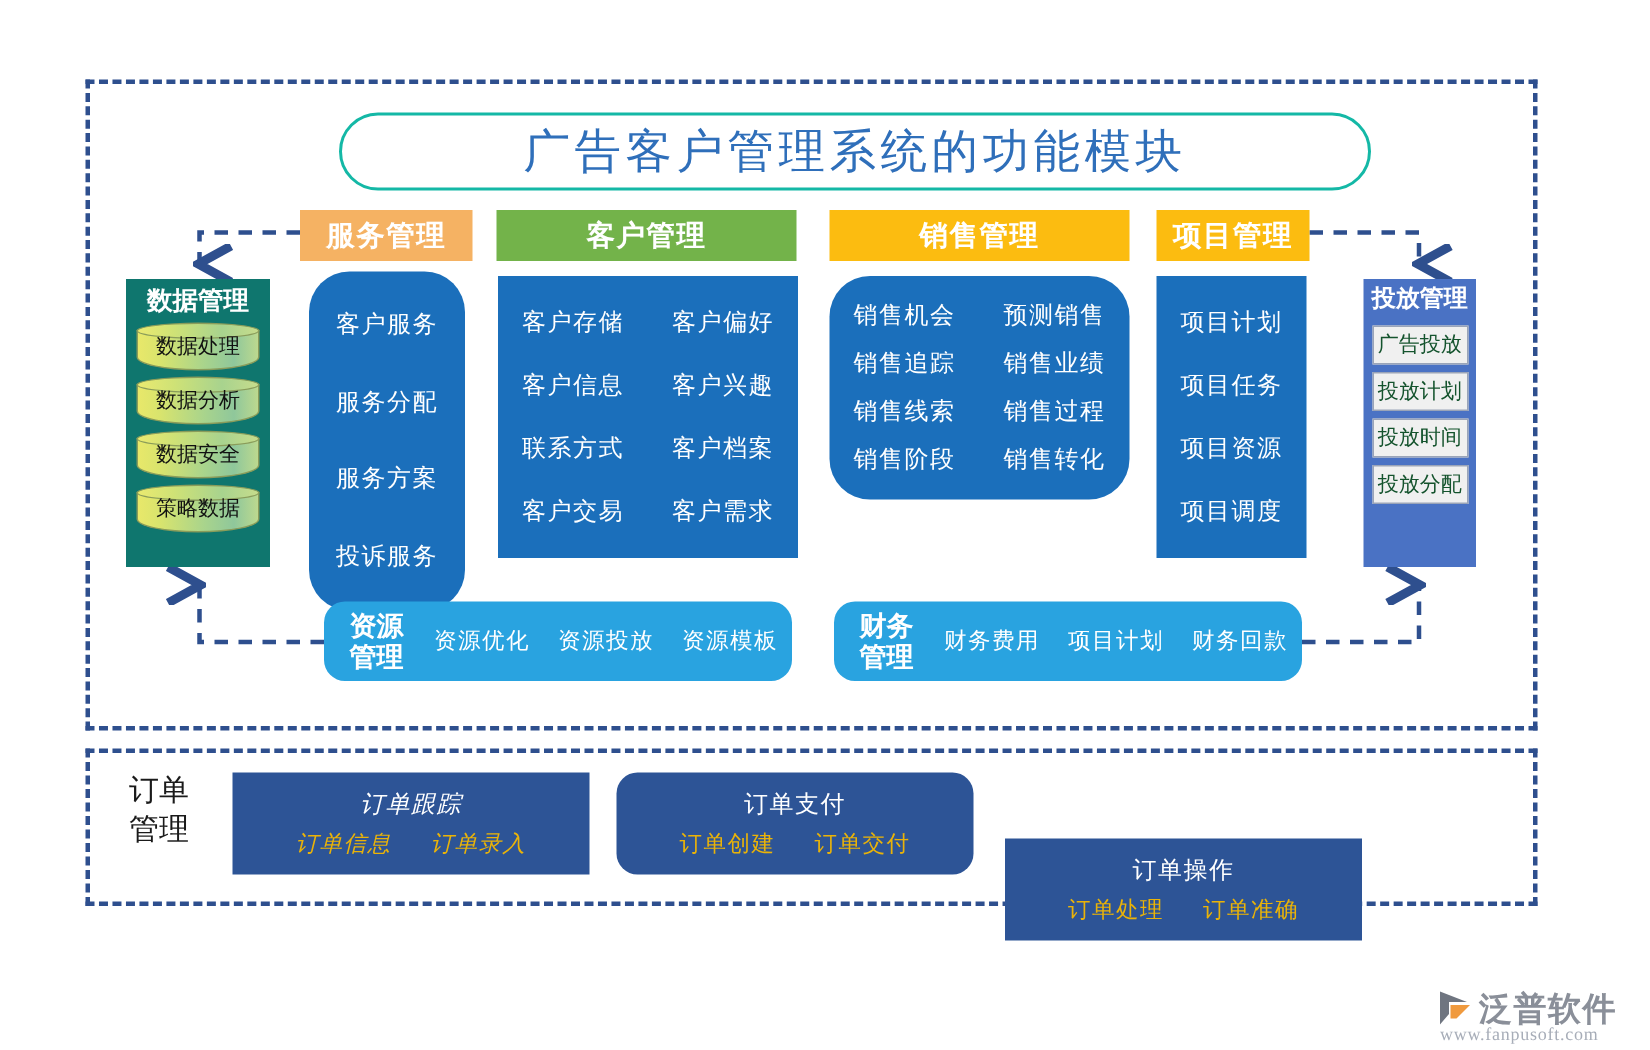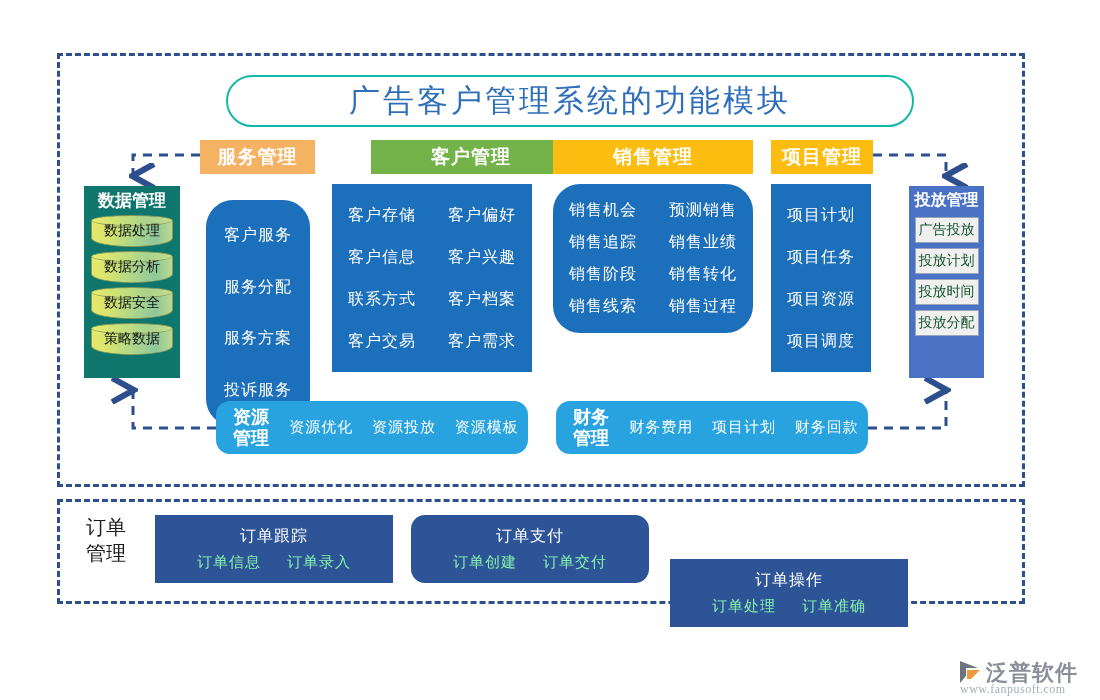--- a/index.html
+++ b/index.html
@@ -116,21 +116,21 @@
   .order-card{
     position:absolute;top:515px;height:68px;background:#2d5496;box-sizing:border-box;
     display:flex;flex-direction:column;align-items:center;justify-content:center;
   }
   .order-card-title{
     color:#ffffff;font-size:16px;margin-bottom:6px;letter-spacing:1px;
     font-family:"Liberation Sans","DejaVu Sans",sans-serif;
   }
   .order-card-items{display:flex;gap:26px;}
   .order-card-item{
-    color:#86efac;font-size:15px;letter-spacing:1px;white-space:nowrap;
+    color:#eab308;font-size:15px;letter-spacing:1px;white-space:nowrap;
     font-family:"Liberation Sans","DejaVu Sans",sans-serif;
   }
 
   
   #connectors{position:absolute;left:0;top:0;width:1100px;height:700px;pointer-events:none;}
 
   
   #logo{position:absolute;left:958px;top:658px;width:140px;height:40px;}
   #logo-mark{position:absolute;left:0;top:2px;width:26px;height:24px;}
   #logo-text{
@@ -169,31 +169,31 @@
     <path d="M868,428 L946,428 L946,390" fill="none" stroke="#2e4f8e" stroke-width="3" stroke-dasharray="9,7" marker-end="url(#arrUp)"></path>
   </svg>
 
   <div id="title-box">
     <span id="title-text">广告客户管理系统的功能模块</span>
   </div>
 
   <div class="col-header" style="left:200px;top:140px;width:115px;background:#f5b263;">
     <span>服务管理</span>
   </div>
-  <div class="col-header" style="left:331px;top:140px;width:200px;background:#73b34a;margin-left:40px;">
+  <div class="col-header" style="left:331px;top:140px;width:200px;background:#73b34a;">
     <span>客户管理</span>
   </div>
   <div class="col-header" style="left:553px;top:140px;width:200px;background:#fcbc10;">
     <span>销售管理</span>
   </div>
   <div class="col-header" style="left:771px;top:140px;width:102px;background:#fcbc10;">
     <span>项目管理</span>
   </div>
 
-  <div class="col-body" style="left:206px;top:200px;width:104px;height:226px;border-radius:27px;">
+  <div class="col-body" style="left:206px;top:181px;width:104px;height:226px;border-radius:27px;">
     <div class="col-row">
       <span class="col-cell">客户服务</span>
     </div>
     <div class="col-row">
       <span class="col-cell">服务分配</span>
     </div>
     <div class="col-row">
       <span class="col-cell">服务方案</span>
     </div>
     <div class="col-row">
@@ -223,26 +223,26 @@
   <div class="col-body" style="left:553px;top:184px;width:200px;height:149px;border-radius:27px;">
     <div class="col-row">
       <span class="col-cell">销售机会</span>
       <span class="col-cell">预测销售</span>
     </div>
     <div class="col-row">
       <span class="col-cell">销售追踪</span>
       <span class="col-cell">销售业绩</span>
     </div>
     <div class="col-row">
+      <span class="col-cell">销售线索</span>
+      <span class="col-cell">销售过程</span>
+    </div>
+    <div class="col-row">
       <span class="col-cell">销售阶段</span>
       <span class="col-cell">销售转化</span>
-    </div>
-    <div class="col-row">
-      <span class="col-cell">销售线索</span>
-      <span class="col-cell">销售过程</span>
     </div>
   </div>
 
   <div class="col-body" style="left:771px;top:184px;width:100px;height:188px;">
     <div class="col-row">
       <span class="col-cell">项目计划</span>
     </div>
     <div class="col-row">
       <span class="col-cell">项目任务</span>
     </div>
@@ -308,21 +308,21 @@
       <span class="pill-item">项目计划</span>
       <span class="pill-item">财务回款</span>
     </div>
   </div>
 
   <div id="order-label">
     <div>订单</div>
     <div>管理</div>
   </div>
 
-  <div class="order-card" style="left:155px;width:238px;">
+  <div class="order-card" style="left:155px;width:238px;font-style:italic;">
     <div class="order-card-title">订单跟踪</div>
     <div class="order-card-items">
       <span class="order-card-item">订单信息</span>
       <span class="order-card-item">订单录入</span>
     </div>
   </div>
 
   <div class="order-card" style="left:411px;width:238px;border-radius:14px;">
     <div class="order-card-title">订单支付</div>
     <div class="order-card-items">

